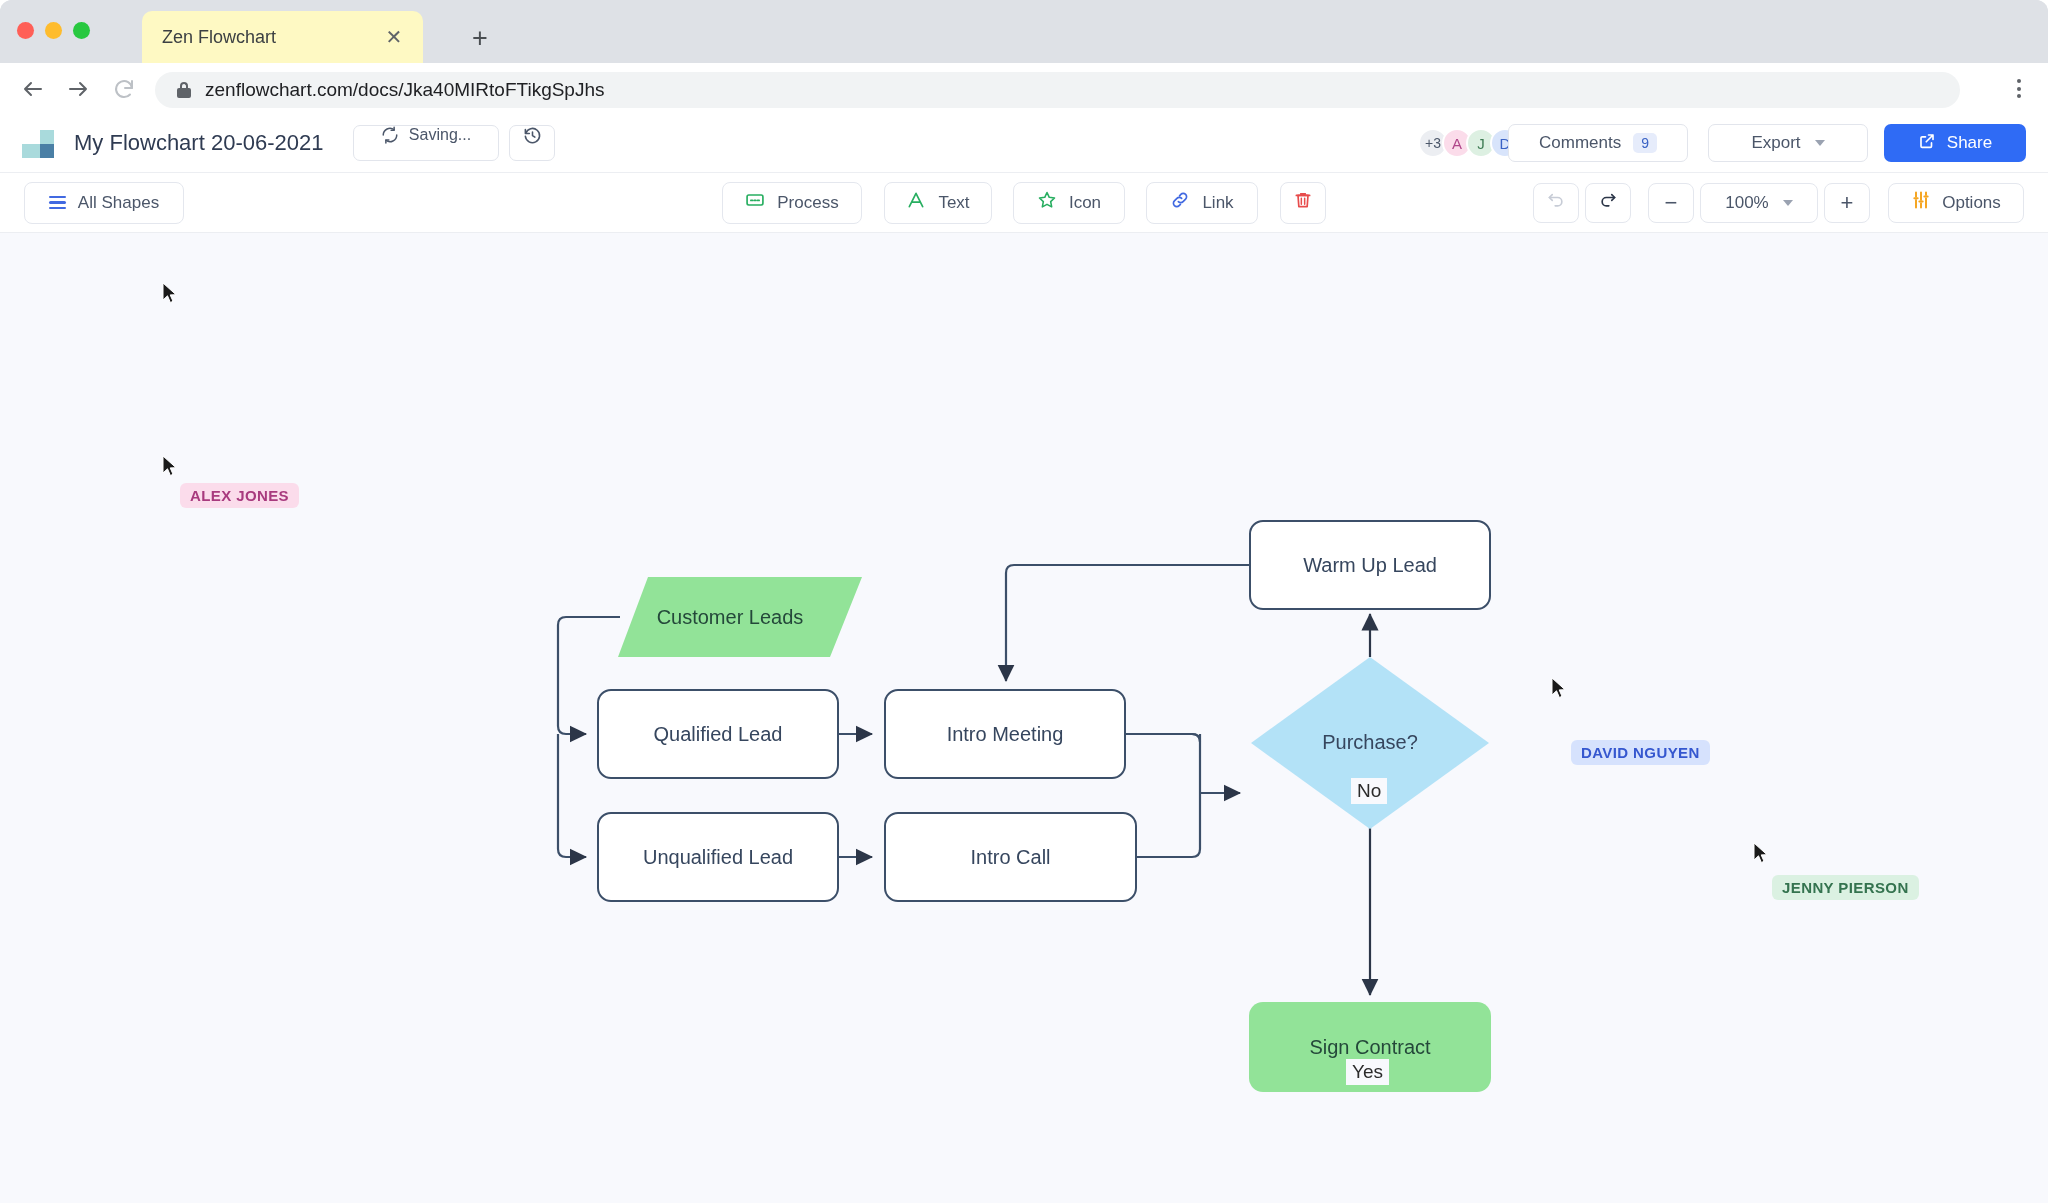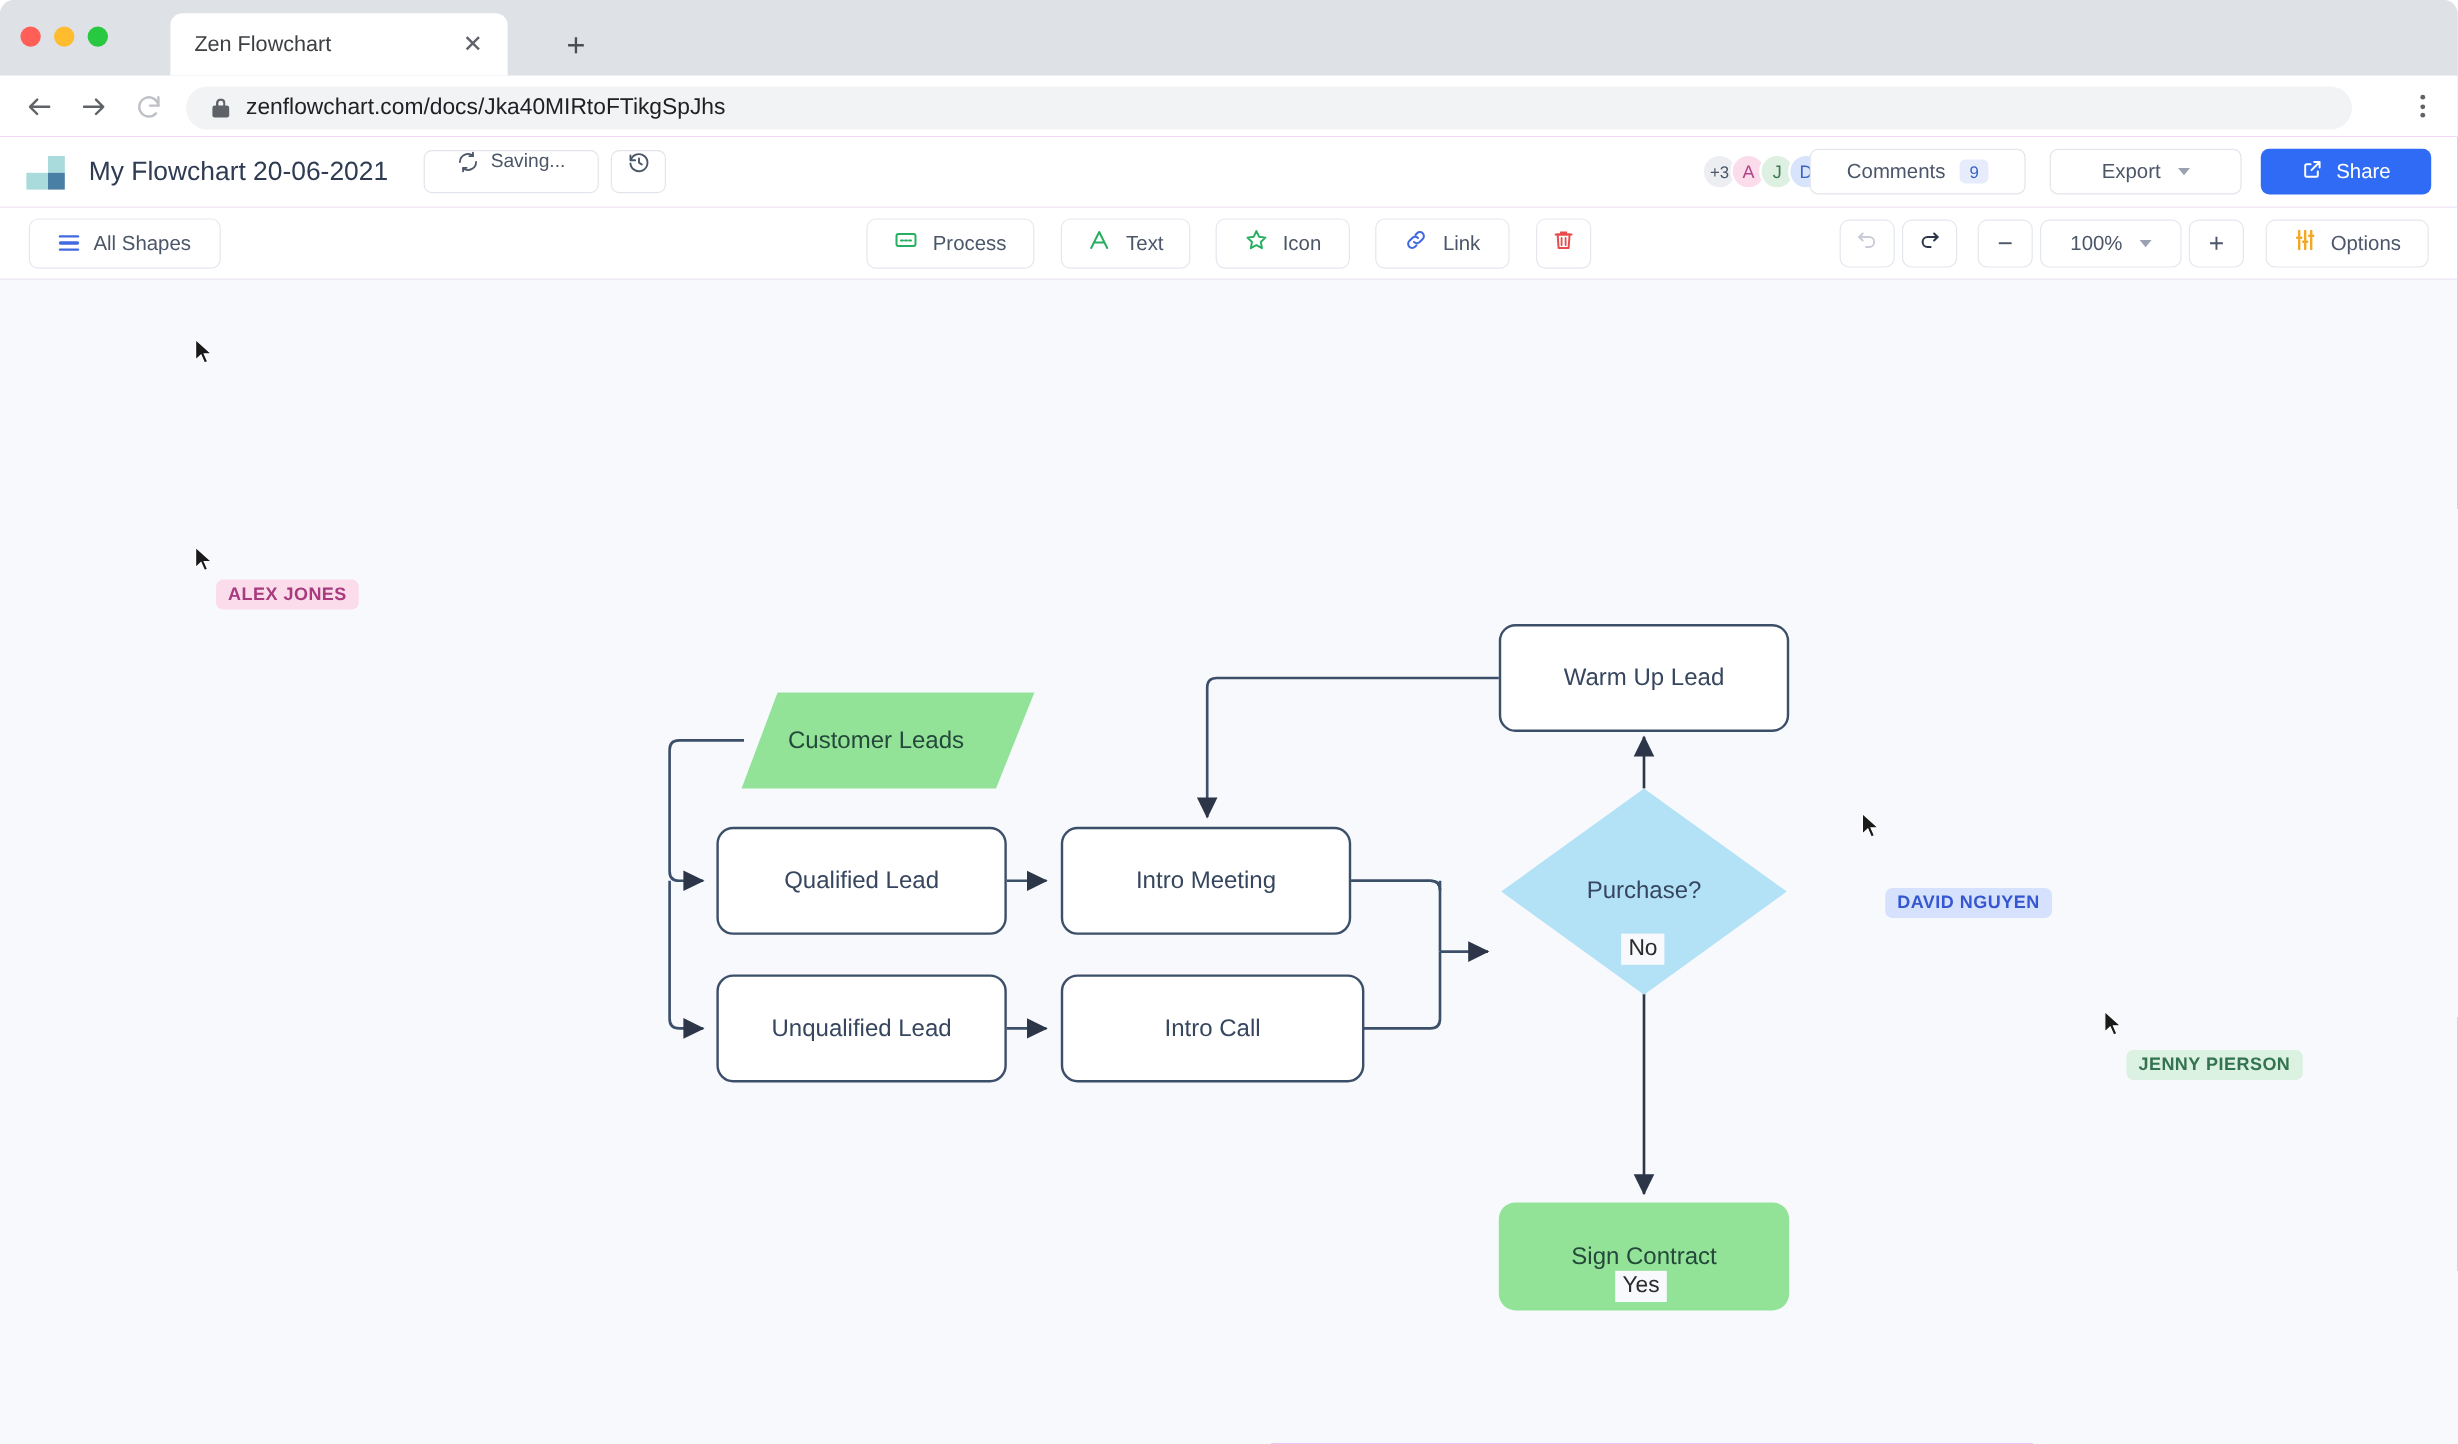--- a/index.html
+++ b/index.html
@@ -25,21 +25,21 @@
     position: absolute; left: 17px; top: 22px; display: flex; gap: 11px;
   }
   .dot { width: 17px; height: 17px; border-radius: 50%; }
   .dot.red { background: #ff5f57; }
   .dot.yellow { background: #febc2e; }
   .dot.green { background: #28c840; }
 
   .tab {
     position: absolute; left: 142px; top: 11px;
     width: 281px; height: 52px;
-    background: #ffffff;
+    background: #fef9c3;
     border-radius: 10px 10px 0 0;
     display: flex; align-items: center;
   }
   .tab-title {
     position: absolute; left: 20px; top: 50%; transform: translateY(-50%);
     font-size: 18px; color: #3c4043; white-space: nowrap;
   }
   .tab-close {
     position: absolute; right: 18px; top: 50%; transform: translateY(-50%);
     width: 22px; height: 22px; display: flex; align-items: center; justify-content: center;
@@ -77,21 +77,21 @@
   .kebab {
     position: absolute; right: 16px; top: 50%; transform: translateY(-50%);
     width: 26px; height: 30px; display: flex; flex-direction: column;
     align-items: center; justify-content: center; gap: 3.5px;
   }
   .kebab i { width: 4px; height: 4px; border-radius: 50%; background: #5f6368; display: block; }
 
   
   .app {
     position: absolute; left: 0; top: 114px; width: 2048px; height: 1089px;
-    background: #d946ef; overflow: hidden;
+    background: #fef9c3; overflow: hidden;
   }
   .appbar {
     position: absolute; left: 0; top: 0; width: 2048px; height: 59px;
     background: #ffffff; border-bottom: 1px solid #eceef2;
   }
   .logo {
     position: absolute; left: 22px; top: 16px; width: 38px; height: 28px;
   }
   .logo .s1 { position: absolute; left: 0; bottom: 0; width: 18px; height: 14px; background: #a9dadc; }
   .logo .s2 { position: absolute; left: 18px; top: 0; width: 14px; height: 14px; background: #a9dadc; }

